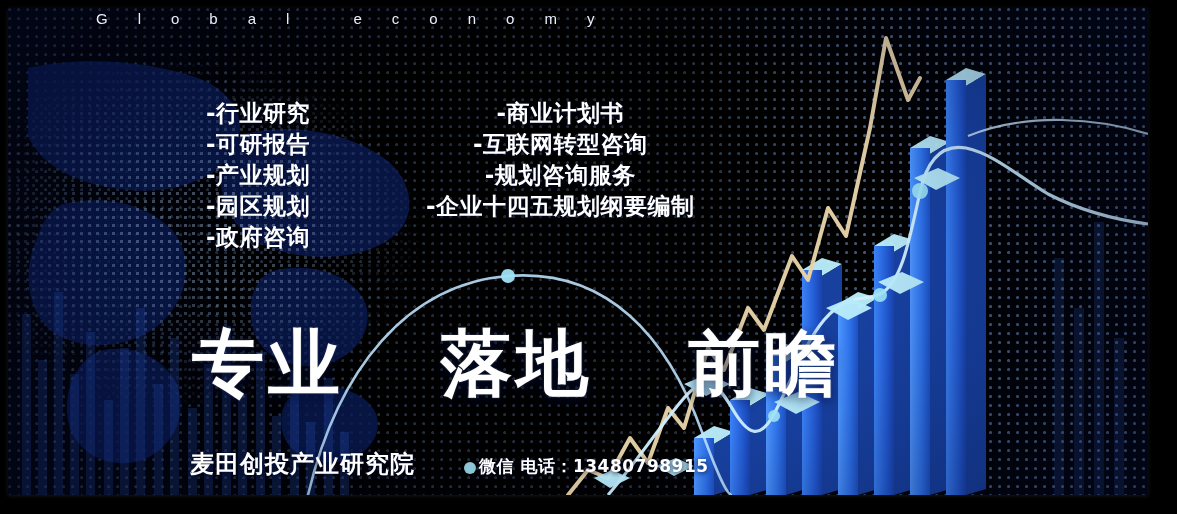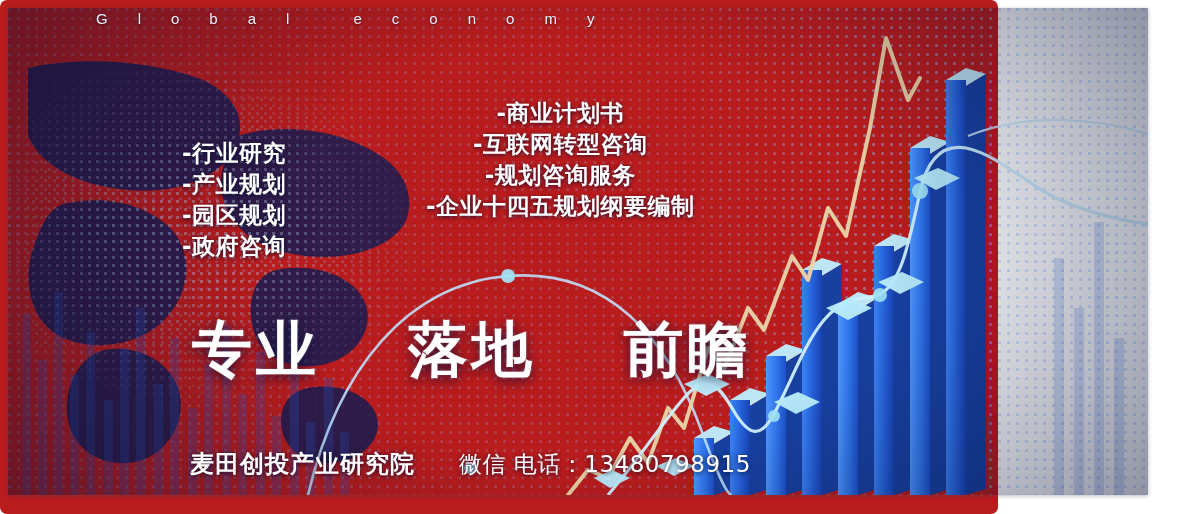--- a/index.html
+++ b/index.html
@@ -9,24 +9,23 @@
   }
   body {
     width: 1177px;
     height: 514px;
     overflow: hidden;
     font-family: "Liberation Sans", "DejaVu Sans", sans-serif;
   }
 
   #banner-root {
     position: relative;
-    width: 998px;
+    width: 1177px;
     height: 514px;
-    background: #b91c1c;
-    border-radius: 7px;
+    background: #000000;
   }
 
   
   .banner {
     position: absolute;
     left: 8px;
     top: 8px;
     width: 1140px;
     height: 487px;
     overflow: hidden;
@@ -97,31 +96,31 @@
     position: absolute;
     font-family: "DejaVu Sans", "Liberation Sans", sans-serif;
     font-size: 23px;
     font-weight: 700;
     color: #ffffff;
     line-height: 31px;
     letter-spacing: 0.5px;
     text-shadow: 0 1px 4px rgba(2,10,45,0.85);
     white-space: nowrap;
   }
-  .svc-left  { left: 174px; top: 90px; margin-top: 40px; }
+  .svc-left  { left: 198px; top: 90px; }
   .svc-right { left: 418px; top: 90px; text-align: center; }
   .svc-item { display: block; }
 
   
   .hero {
     position: absolute;
     left: 184px;
-    top: 311px;
+    top: 319px;
     font-family: "DejaVu Sans", "Liberation Sans", sans-serif;
-    font-size: 60px;
+    font-size: 72px;
     font-weight: 700;
     color: #ffffff;
     line-height: 1;
     letter-spacing: 4px;
     white-space: nowrap;
     text-shadow: 0 3px 12px rgba(2,12,55,0.75), 0 0 2px rgba(255,255,255,0.35);
     text-align: center;
   }
   .hero .gap { display: inline-block; width: 38px; }
 
@@ -144,23 +143,23 @@
   }
   .f-email {
     font-family: "Liberation Sans", sans-serif;
     font-size: 25px;
     font-weight: 400;
     margin-left: 66px;
     letter-spacing: 0.2px;
   }
   .f-contact {
     font-family: "DejaVu Sans", "Liberation Sans", sans-serif;
-    font-size: 23px;
-    font-weight: 400;
-    margin-left: 44px;
+    font-size: 17px;
+    font-weight: 700;
+    margin-left: 64px;
     letter-spacing: 0.5px;
   }
 </style>
 </head>
 <body>
 
 <div id="banner-root">
 
   <div class="banner">
 
@@ -313,20 +312,21 @@
         <circle cx="462" cy="460" r="6"></circle>
       </g>
     </svg>
 
     <div class="layer vignette"></div>
 
     <div class="eyebrow">Global economy</div>
 
     <div class="svc-col svc-left">
       <span class="svc-item">-行业研究</span>
+      <span class="svc-item">-可研报告</span>
       <span class="svc-item">-产业规划</span>
       <span class="svc-item">-园区规划</span>
       <span class="svc-item">-政府咨询</span>
     </div>
 
     <div class="svc-col svc-right">
       <span class="svc-item">-商业计划书</span>
       <span class="svc-item">-互联网转型咨询</span>
       <span class="svc-item">-规划咨询服务</span>
       <span class="svc-item">-企业十四五规划纲要编制</span>

